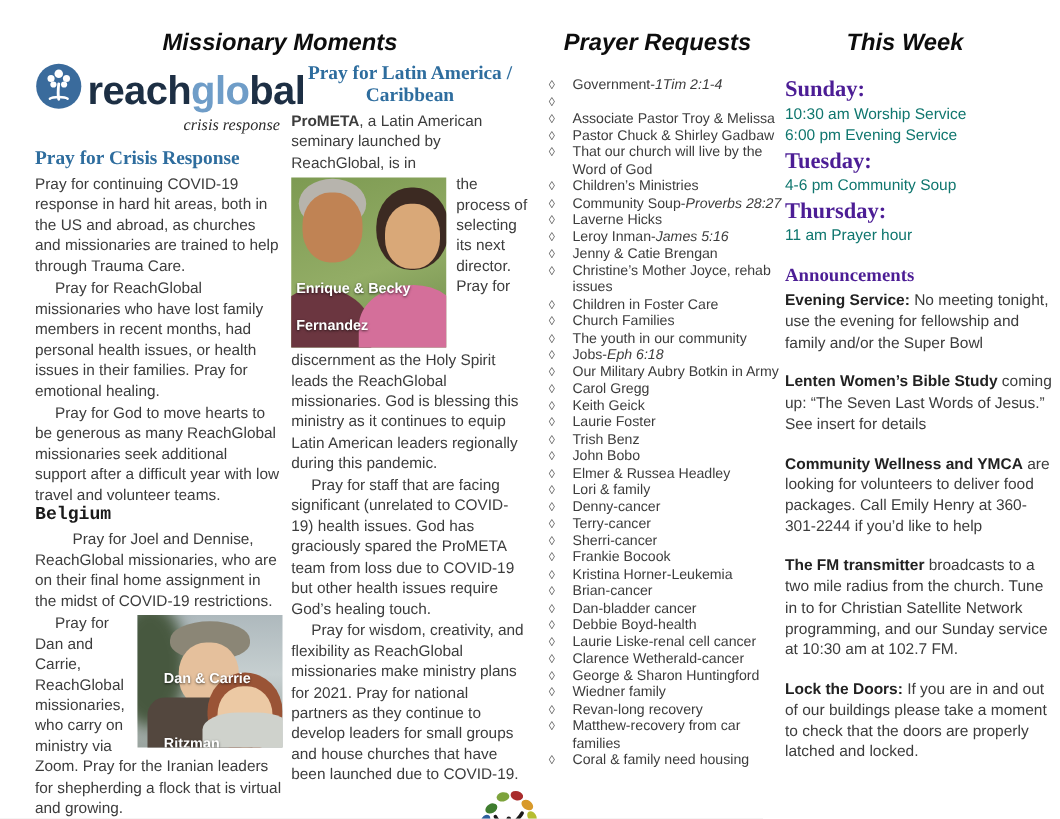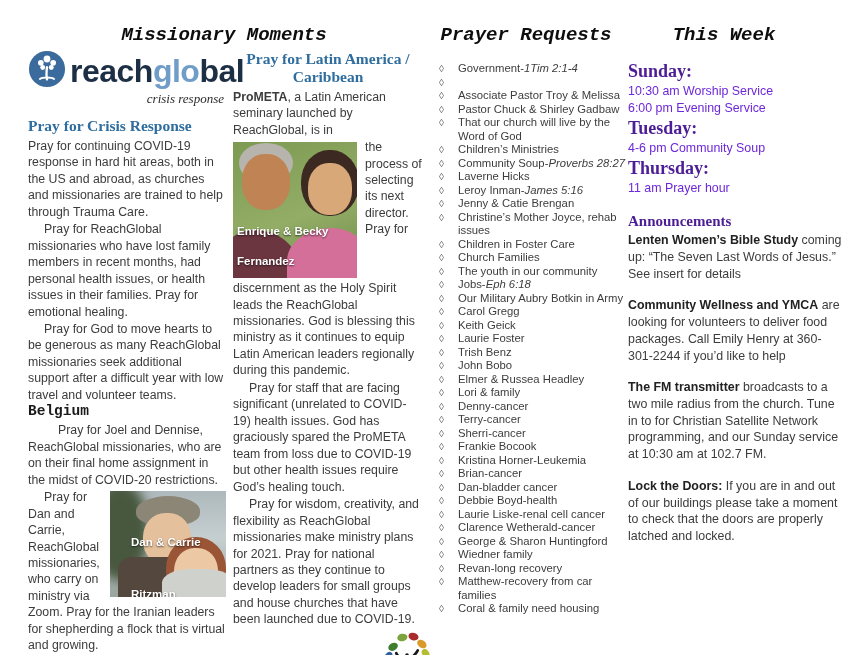--- a/index.html
+++ b/index.html
@@ -3,21 +3,21 @@
 <meta charset="utf-8">
 <style>
   html,body{margin:0;padding:0;background:#e8e8e8;}
   .page{
     position:relative; width:848px; height:655px; margin:0 auto;
     background:#ffffff; overflow:hidden;
     font-family:"Liberation Sans",sans-serif; color:#3c3c3c;
   }
   
   .banner{
-    position:absolute; top:24px; font-family:Liberation Mono, monospace;
+    position:absolute; top:24px; font-family:Liberation Sans, sans-serif;
     font-style:italic; font-weight:bold; font-size:19px; color:#0d0d0d; text-align:center;
   }
   .banner-missionary{left:28px; width:392px;}
   .banner-prayer{left:430px; width:192px;}
   .banner-week{left:618px; width:212px;}
   
   .col{position:absolute; top:48px;}
   .col1{left:28px;  width:198px;}
   .col2{left:233px; width:190px;}
   .col3{left:432px; width:196px; top:52px;}
@@ -83,21 +83,21 @@
   
   .efca{float:right; width:60px; margin:2px 0 0 4px; text-align:center;}
   
   .prayer-list{list-style:none; margin:10px 0 0 0; padding:0;}
   .prayer-list li{display:flex; font-size:11.3px; line-height:13.5px; color:#3c3c3c;}
   .diamond{flex:0 0 26px; padding-left:7px; box-sizing:border-box; color:#6a6a6a; font-size:10px;}
   .ptext i{font-style:italic;}
   
   .schedule{margin-top:8px;}
   .day{font-family:"Liberation Serif",serif; font-weight:bold; font-size:18px; color:#4c1d95; line-height:1.3;}
-  .sline{font-size:12.4px; line-height:1.35; color:#6d28d9;}
+  .sline{font-size:12.4px; line-height:1.35; color:#0f766e;}
   .ann{font-size:12.4px; line-height:1.35; margin:0 0 15px 0; color:#3c3c3c;}
   .ann b{color:#222;}
 </style>
 </head>
 <body>
 
 <div class="page">
 
   <div class="banner banner-missionary">Missionary Moments</div>
   <div class="banner banner-prayer">Prayer Requests</div>
@@ -120,21 +120,21 @@
       <span class="logo-text"><span class="lg-dark">reach</span><span class="lg-blue">glo</span><span class="lg-dark">bal</span></span>
     </div>
     <div class="logo-tagline">crisis response</div>
 
     <div class="h-blue">Pray for Crisis Response</div>
     <p class="body">Pray for continuing COVID-19 response in hard hit areas, both in the US and abroad, as churches and missionaries are trained to help through Trauma Care.</p>
     <p class="body indent">Pray for ReachGlobal missionaries who have lost family members in recent months, had personal health issues, or health issues in their families. Pray for emotional healing.</p>
     <p class="body indent">Pray for God to move hearts to be generous as many ReachGlobal missionaries seek additional support after a difficult year with low travel and volunteer teams.</p>
 
     <div class="h-black">Belgium</div>
-    <p class="body indent-lg">Pray for Joel and Dennise, ReachGlobal missionaries, who are on their final home assignment in the midst of COVID-20 restrictions.</p>
+    <p class="body indent-lg">Pray for Joel and Dennise, ReachGlobal missionaries, who are on their final home assignment in the midst of COVID-19 restrictions.</p>
     <p class="body indent clearfix">
       <span class="photo ph-dan">
         <span class="dan-trees"></span>
         <span class="dan-capx"></span>
         <span class="dan-head"></span>
         <span class="dan-body"></span>
         <span class="carrie-hair"></span>
         <span class="carrie-head"></span>
         <span class="carrie-body"></span>
         <span class="cap cap1">Dan &amp; Carrie</span>
@@ -343,20 +343,21 @@
         <div class="day">Sunday:</div>
         <div class="sline">10:30 am Worship Service</div>
         <div class="sline">6:00 pm Evening Service</div>
         <div class="day">Tuesday:</div>
         <div class="sline">4-6 pm Community Soup</div>
         <div class="day">Thursday:</div>
         <div class="sline">11 am Prayer hour</div>
       </div>
     <div class="h-serif">Announcements</div>
     <div>
+        <p class="ann"><b>Evening Service:</b>  No meeting tonight, use the evening for fellowship and family and/or the Super Bowl</p>
         <p class="ann"><b>Lenten Women’s Bible Study</b> coming up:  “The Seven Last Words of Jesus.”  See insert for details</p>
         <p class="ann"><b>Community Wellness and YMCA</b> are looking for volunteers to deliver food packages.  Call Emily Henry at 360-301-2244 if you’d like to help</p>
         <p class="ann"><b>The FM transmitter</b> broadcasts to a two mile radius from the church.  Tune in to for Christian Satellite  Network programming, and our Sunday service at 10:30 am at 102.7 FM.</p>
         <p class="ann"><b>Lock the Doors:</b>  If you are in and out of our buildings please take a moment to check that the doors are properly latched and locked.</p>
       </div>
   </div>
 
 </div>
 
 </body></html>

